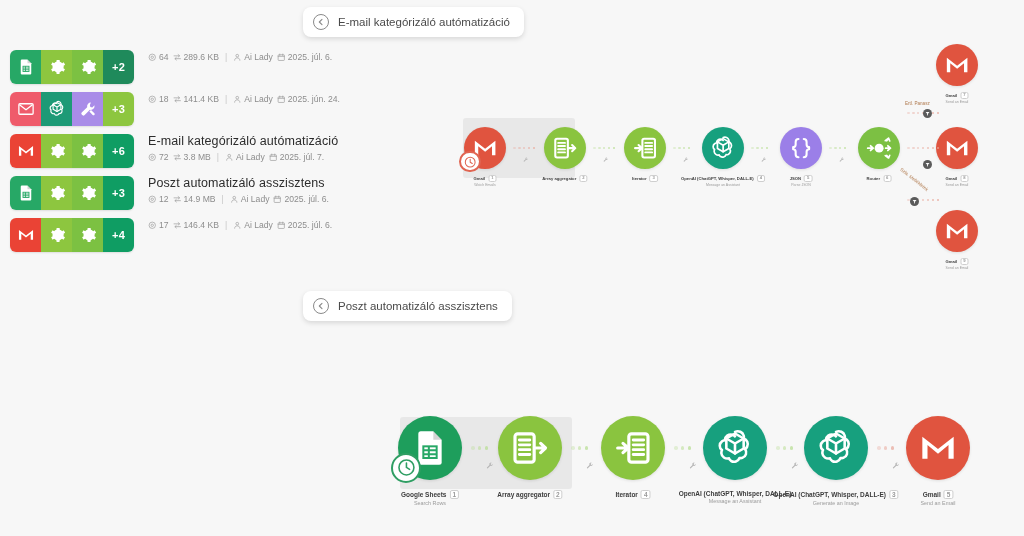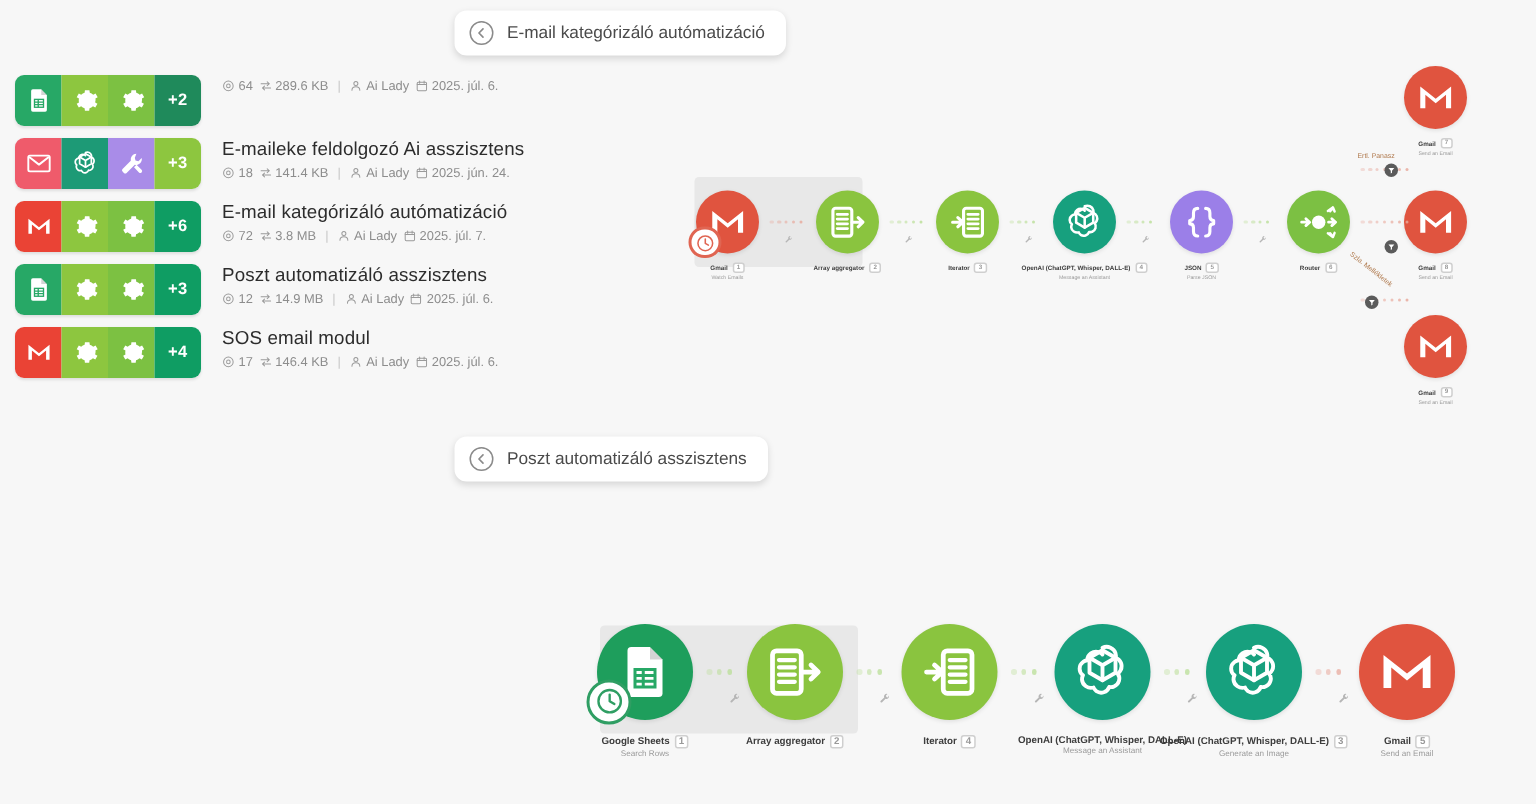--- a/index.html
+++ b/index.html
@@ -204,21 +204,20 @@
           <div class="tile" style="background: rgb(169, 140, 232);">
             <svg width="18" height="18" viewBox="0 0 24 24">
               <path fill="#ffffff" d="M15.9 3.4a5 5 0 0 0-5 6.1L3.6 16.8a1.7 1.7 0 0 0 0 2.4l1.2 1.2a1.7 1.7 0 0 0 2.4 0l7.3-7.3a5 5 0 0 0 6.1-6l-2.9 2.9-2.6-.6-.6-2.6z"></path>
          <path fill="#ffffff" d="M4.5 4.2 8 3.1l9.5 9.6-2 2L6 5.1z" opacity=".0"></path>
          <path fill="#ffffff" d="M13.8 15.4l4.4 4.5a1.6 1.6 0 0 0 2.3-2.3l-4.5-4.4z"></path>
             </svg>
           </div>
           <div class="tile more" style="background: rgb(141, 198, 63);">+3</div>
         </div>
         <div class="meta">
-          <div class="item-title">E-maileke feldolgozó Ai asszisztens</div>
           <div class="item-sub">
             <span class="mi">
               <span>
                 <svg width="8.5" height="8.5" viewBox="0 0 24 24">
                   <circle cx="12" cy="12" r="9" fill="none" stroke="#9a9a9a" stroke-width="1.9"></circle>
          <circle cx="12" cy="12" r="3.4" fill="none" stroke="#9a9a9a" stroke-width="1.9"></circle>
                 </svg>
               </span>
               <span>18</span>
             </span>
@@ -399,21 +398,20 @@
           </div>
           <div class="tile" style="background: rgb(124, 193, 66);">
             <svg width="18" height="18" viewBox="0 0 24 24">
               <path fill="#ffffff" d="M12 8.2a3.8 3.8 0 1 0 0 7.6 3.8 3.8 0 0 0 0-7.6zm0 5.9a2.1 2.1 0 1 1 0-4.2 2.1 2.1 0 0 1 0 4.2z"></path>
          <path fill="#ffffff" d="M21 12c0-.6-.07-1.2-.2-1.76l2.04-1.2-1.9-3.3-2.08 1.17a9 9 0 0 0-3.05-1.77L15.5 2.8h-3.8v.02h-.0L11.5 2.8 11.2 5.1a9 9 0 0 0-3.05 1.78L6.06 5.7l-1.9 3.3 2.03 1.2A9.3 9.3 0 0 0 6 12c0 .6.07 1.2.2 1.76l-2.04 1.2 1.9 3.3 2.08-1.17a9 9 0 0 0 3.05 1.77l.3 2.34h3.8l.3-2.34a9 9 0 0 0 3.05-1.77l2.08 1.17 1.9-3.3-2.03-1.2c.13-.57.2-1.16.2-1.76z"></path>
             </svg>
           </div>
           <div class="tile more" style="background: rgb(15, 157, 99);">+4</div>
         </div>
         <div class="meta">
-          <div class="item-title">SOS email modul</div>
           <div class="item-sub">
             <span class="mi">
               <span>
                 <svg width="8.5" height="8.5" viewBox="0 0 24 24">
                   <circle cx="12" cy="12" r="9" fill="none" stroke="#9a9a9a" stroke-width="1.9"></circle>
          <circle cx="12" cy="12" r="3.4" fill="none" stroke="#9a9a9a" stroke-width="1.9"></circle>
                 </svg>
               </span>
               <span>17</span>
             </span>

